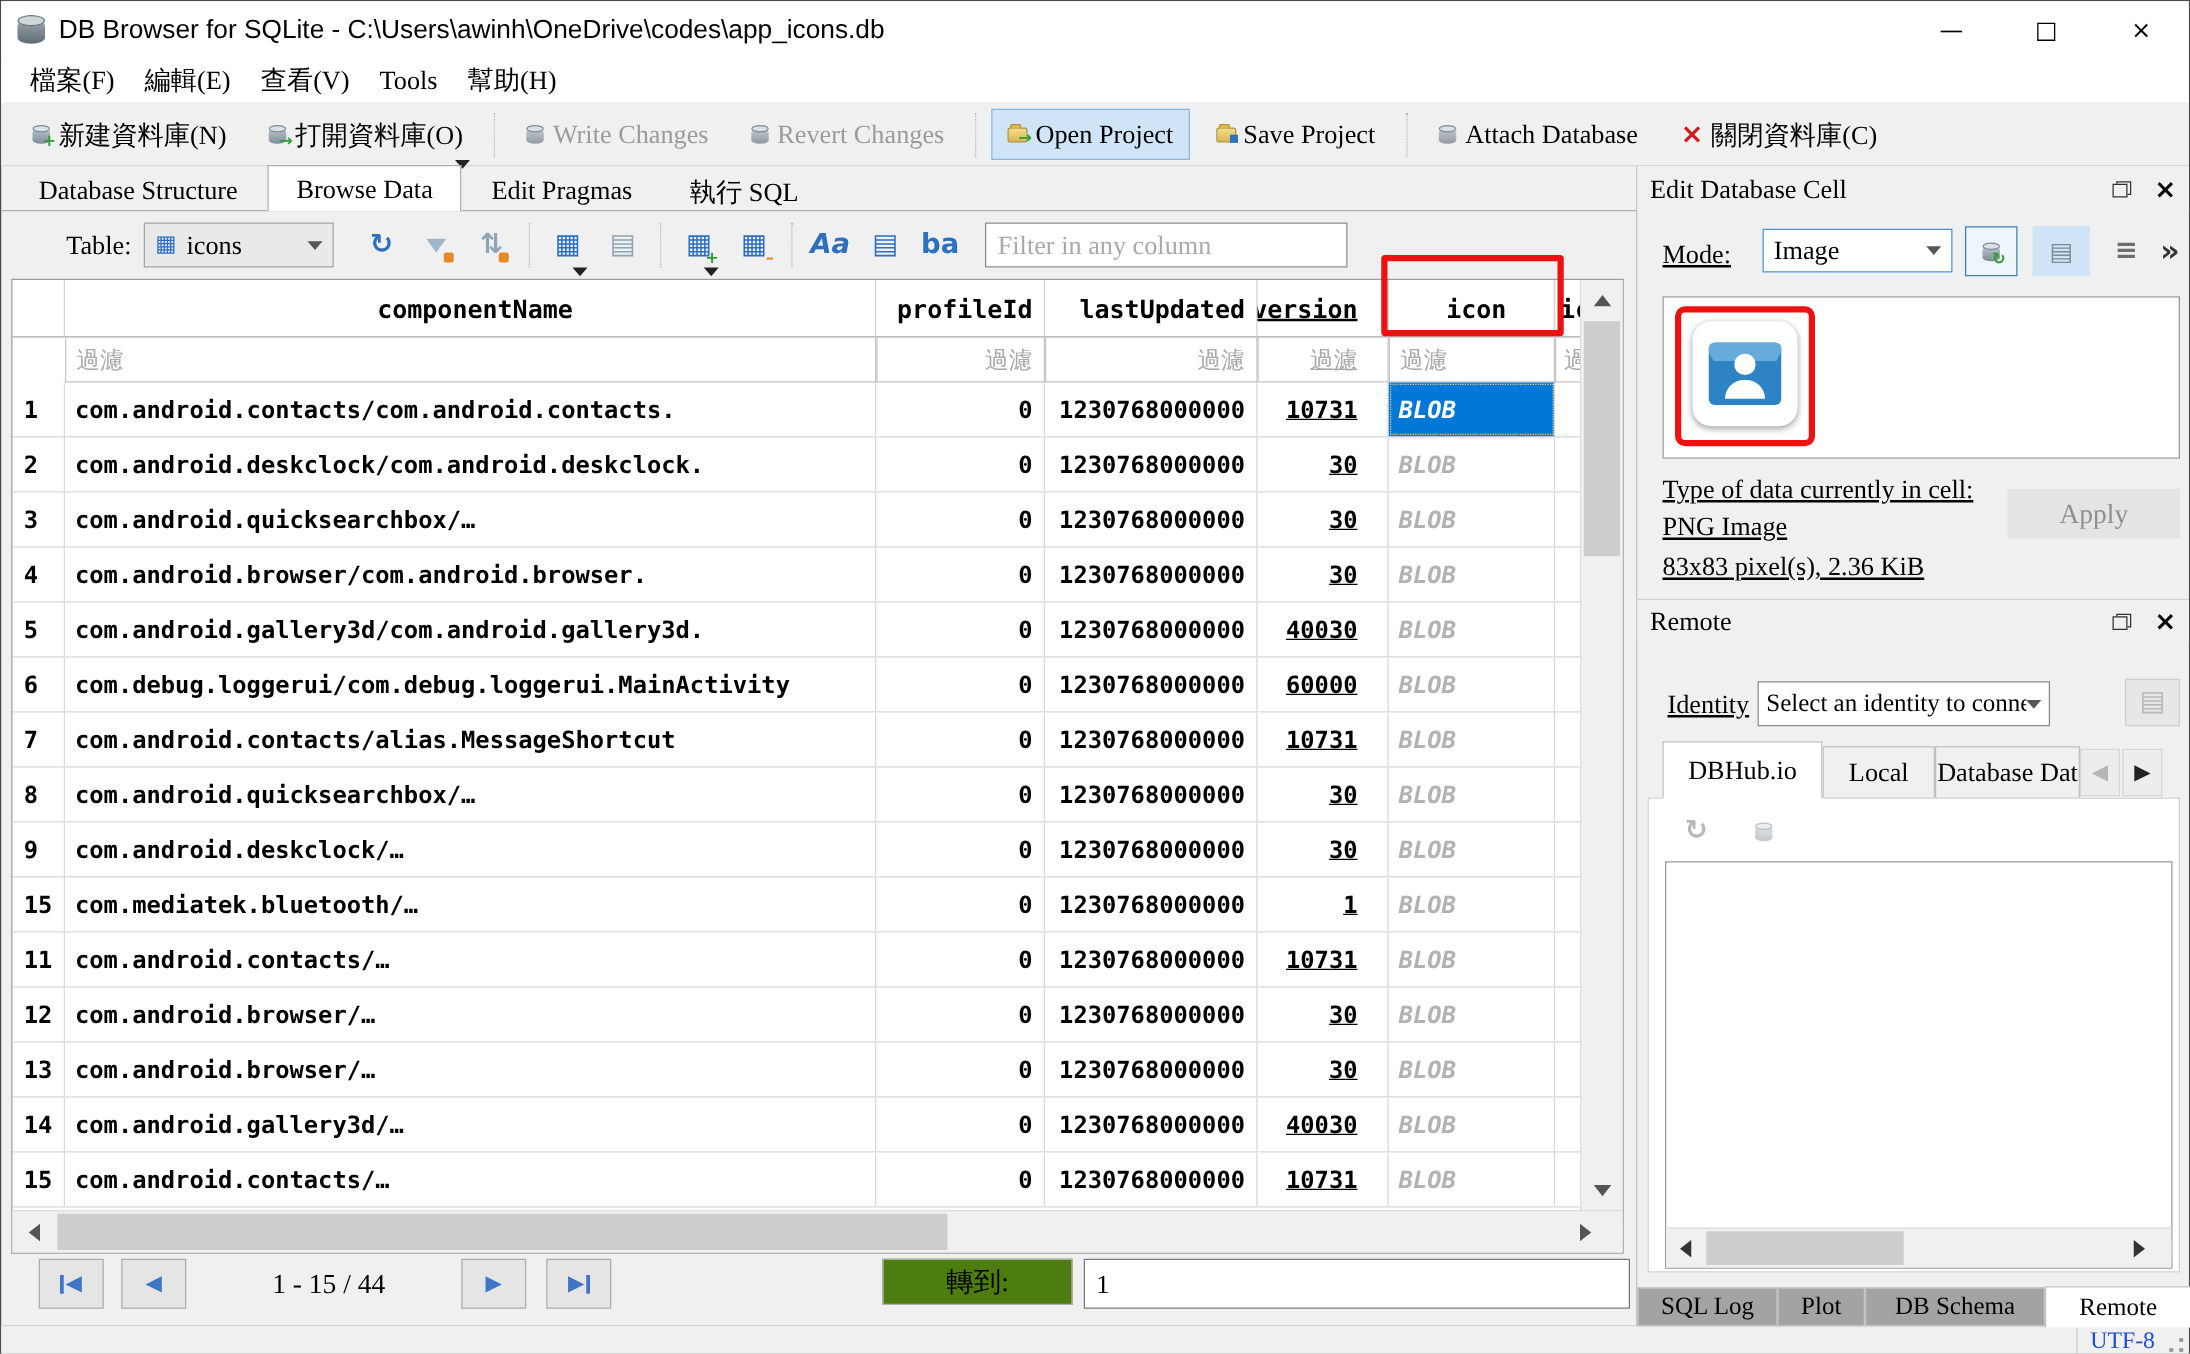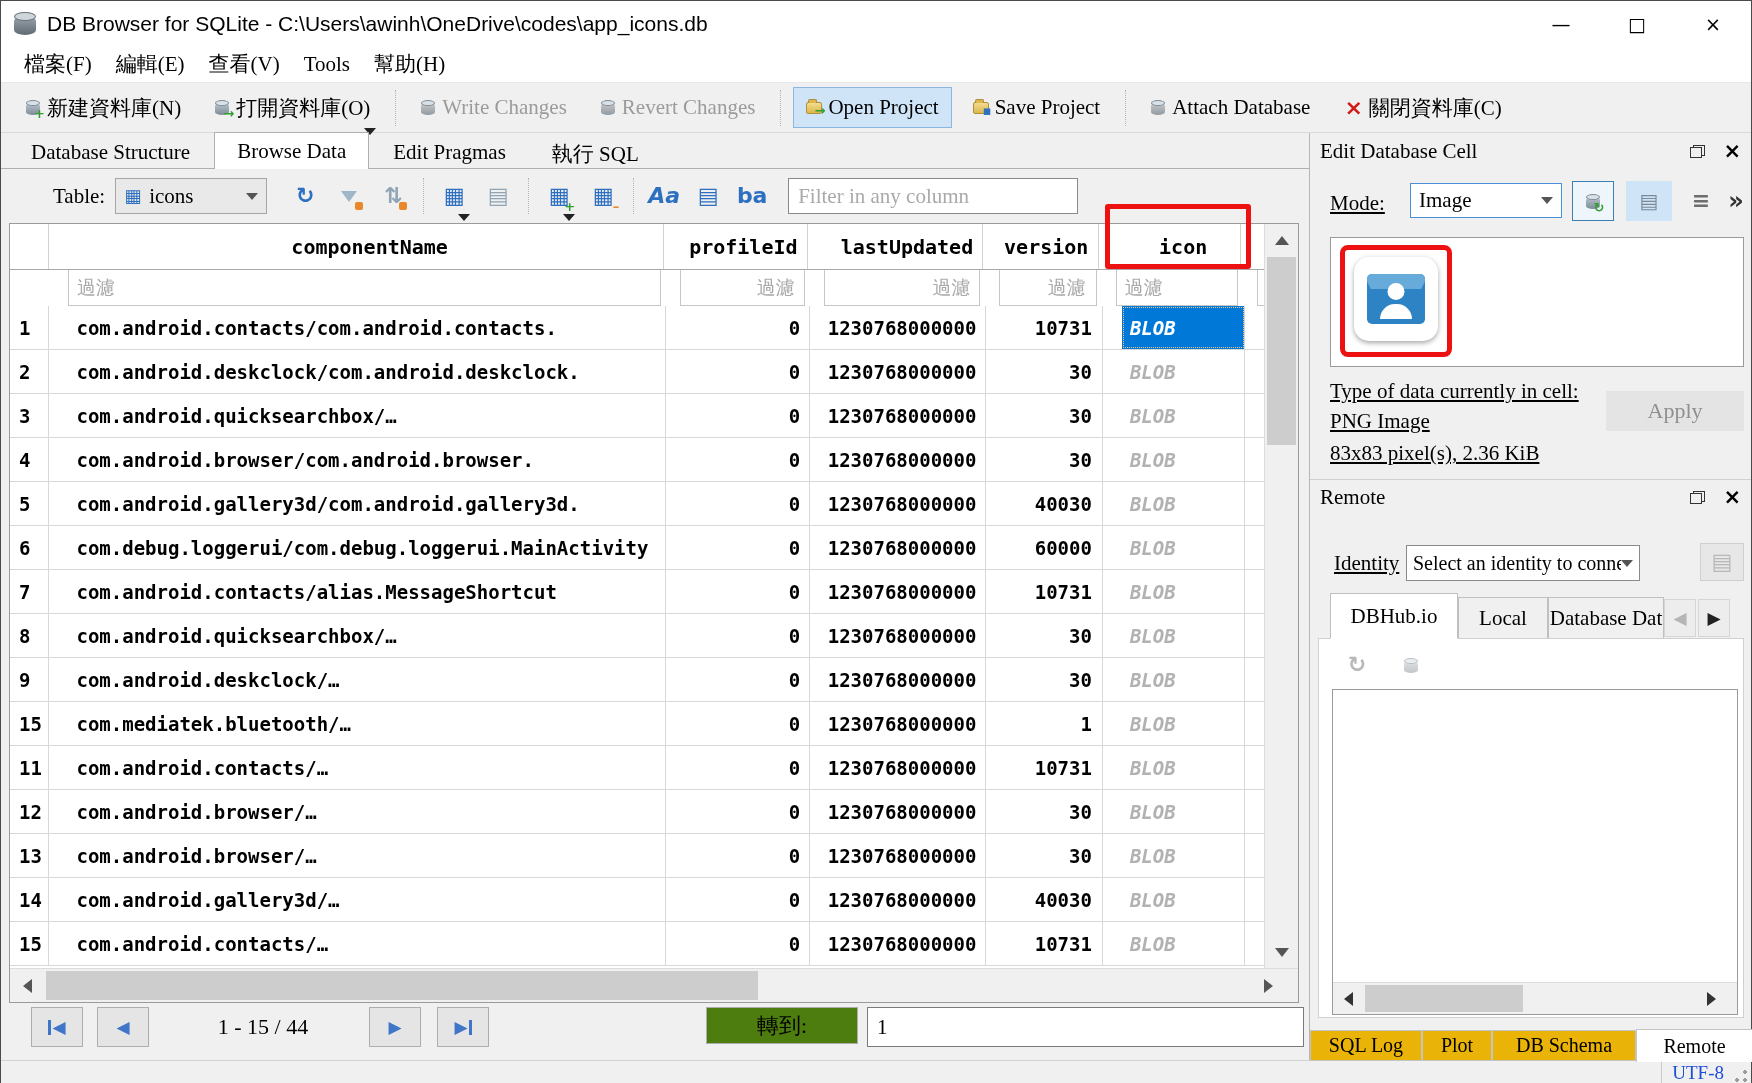--- a/index.html
+++ b/index.html
@@ -51,32 +51,32 @@
   .tri-down { width:0; height:0; border-left:6px solid transparent; border-right:6px solid transparent; border-top:7px solid #555; }
   .ico-btn { width:44px; height:38px; display:flex; align-items:center; justify-content:center; position:relative; }
   .g-blue { color:#2d6fc0; } .g-gray { color:#8fa5b5; } .g-dim { color:#b8b8b8; }
   .glyph { font-family:"DejaVu Sans", sans-serif; font-size:22px; font-weight:bold; line-height:1; }
   .funnel { width:0; height:0; border-left:8px solid transparent; border-right:8px solid transparent; border-top:11px solid #9fb6c8; position:relative; }
   .dot-orange { position:absolute; right:8px; bottom:5px; width:8px; height:8px; background:#e8882a; border-radius:2px; }
   .filter-input { margin-left:14px; width:290px; height:36px; background:#fff; border:1px solid #8a8a8a; font-size:21px; color:#a9a9a9; display:flex; align-items:center; padding-left:9px; }
   
   .grid-frame { position:absolute; top:90px; left:8px; width:1290px; height:780px; border:1px solid #9a9a9a; background:#fff; }
   .gviewport { position:absolute; left:0; top:0; right:34px; bottom:34px; overflow:hidden; }
-  .grow { display:flex; width:100%;gap:19px; }
+  .grow { display:flex; width:100%; }
   .ghead { height:46px; border-bottom:1px solid #a8a8a8; }
   .th { font-family:"DejaVu Sans Mono", monospace; font-weight:bold; font-size:20px; display:flex; align-items:center; justify-content:center; border-right:1px solid #d2d2d2; overflow:hidden; white-space:nowrap; }
   .gfilter { height:36px; }
   .fcell { border:1px solid #c6c6c6; border-top:none; color:#a9a9a9; font-size:19px; display:flex; align-items:center; padding-left:6px; overflow:hidden; white-space:nowrap; }
   .tr { height:44px; display:flex; border-bottom:1px solid #d8d8d8; }
   .td { font-family:"DejaVu Sans Mono", monospace; font-weight:bold; font-size:19px; display:flex; align-items:center; border-right:1px solid #d8d8d8; overflow:hidden; white-space:nowrap; }
   .c-num { width:42px; padding-left:9px; }
   .c-name { width:649px; padding-left:8px; }
   .c-pid { width:135px; justify-content:flex-end; padding-right:9px; }
   .c-upd { width:170px; justify-content:flex-end; padding-right:9px; }
-  .c-ver { width:105px; justify-content:flex-end; padding-right:10px; }
+  .c-ver { width:105px; justify-content:flex-end; padding-right:24px;text-decoration:underline; }
   .c-icon { width:133px; padding-left:8px; }
   .c-part { flex:1; border-right:none; }
   .blob { color:#b2b2b2; font-style:italic; }
   .blob.sel { background:#0078d7; color:#fff; outline:1px dotted #f3c87e; outline-offset:-2px; }
   
   .vbar { position:absolute; top:0; right:0; bottom:34px; width:34px; background:#f0f0f0; border-left:1px solid #dcdcdc; }
   .hbar { position:absolute; left:0; right:0; bottom:0; height:34px; background:#f0f0f0; border-top:1px solid #dcdcdc; }
   .sb-btn { position:absolute; width:34px; height:32px; display:flex; align-items:center; justify-content:center; }
   .sb-thumb { position:absolute; background:#cdcdcd; }
   .tri { width:0; height:0; }
@@ -109,21 +109,21 @@
   .person-head { position:absolute; left:50%; top:9px; transform:translateX(-50%); width:17px; height:17px; background:#fff; border-radius:50%; }
   .person-body { position:absolute; bottom:5px; left:50%; transform:translateX(-50%); width:32px; height:15px; background:#fff; border-radius:16px 16px 0 0; }
   .ptext { position:absolute; left:20px; font-size:21px;text-decoration:underline; }
   .apply-btn { position:absolute; left:296px; top:258px; width:138px; height:40px; background:#e4e4e4; color:#8f8f8f; display:flex; align-items:center; justify-content:center; font-size:22px; }
   .id-combo { position:absolute; left:96px; top:412px; width:234px; height:36px; background:#fff; border:1px solid #8a8a8a; display:flex; align-items:center; justify-content:space-between; padding:0 6px; font-size:20px; overflow:hidden; white-space:nowrap; }
   .rtab { position:absolute; top:460px; height:46px; font-size:21px; display:flex; align-items:center; justify-content:center; background:#f0f0f0; border:1px solid #c0c0c0; }
   .rtab.active { background:#fff; border-bottom:1px solid #fff; z-index:3; }
   .rpage { position:absolute; left:8px; top:505px; width:426px; height:380px; background:#fff; border:1px solid #d0d0d0; }
   .rlist { position:absolute; left:22px; top:556px; width:406px; height:326px; background:#fff; border:1px solid #9a9a9a; }
   .rlist-head { height:36px; border-bottom:1px solid #cccccc; display:flex; align-items:center; font-size:20px; }
-  .docktab { position:absolute; top:897px; height:31px; display:flex; align-items:center; justify-content:center; font-size:20px; background:#eab308; border:1px solid #c4c4c4; }
+  .docktab { position:absolute; top:897px; height:31px; display:flex; align-items:center; justify-content:center; font-size:20px; background:#a3a3a3; border:1px solid #c4c4c4; }
   .docktab.active { background:#fff; border-bottom:none; height:33px; top:896px; z-index:3; }
   
   .statusbar { height:24px; background:#f0f0f0; border-top:1px solid #d2d2d2; display:flex; align-items:center; justify-content:flex-end; }
   .enc { border-left:1px solid #cacaca; height:100%; display:flex; align-items:center; padding:0 10px; color:#1d4ed8; font-size:19px; }
   .grip { width:14px; height:14px; margin:6px 3px 0 0; background:
     radial-gradient(circle at 11px 3px, #9a9a9a 1.6px, transparent 2px),
     radial-gradient(circle at 11px 11px, #9a9a9a 1.6px, transparent 2px),
     radial-gradient(circle at 3px 11px, #9a9a9a 1.6px, transparent 2px); }
 </style>
 </head>

